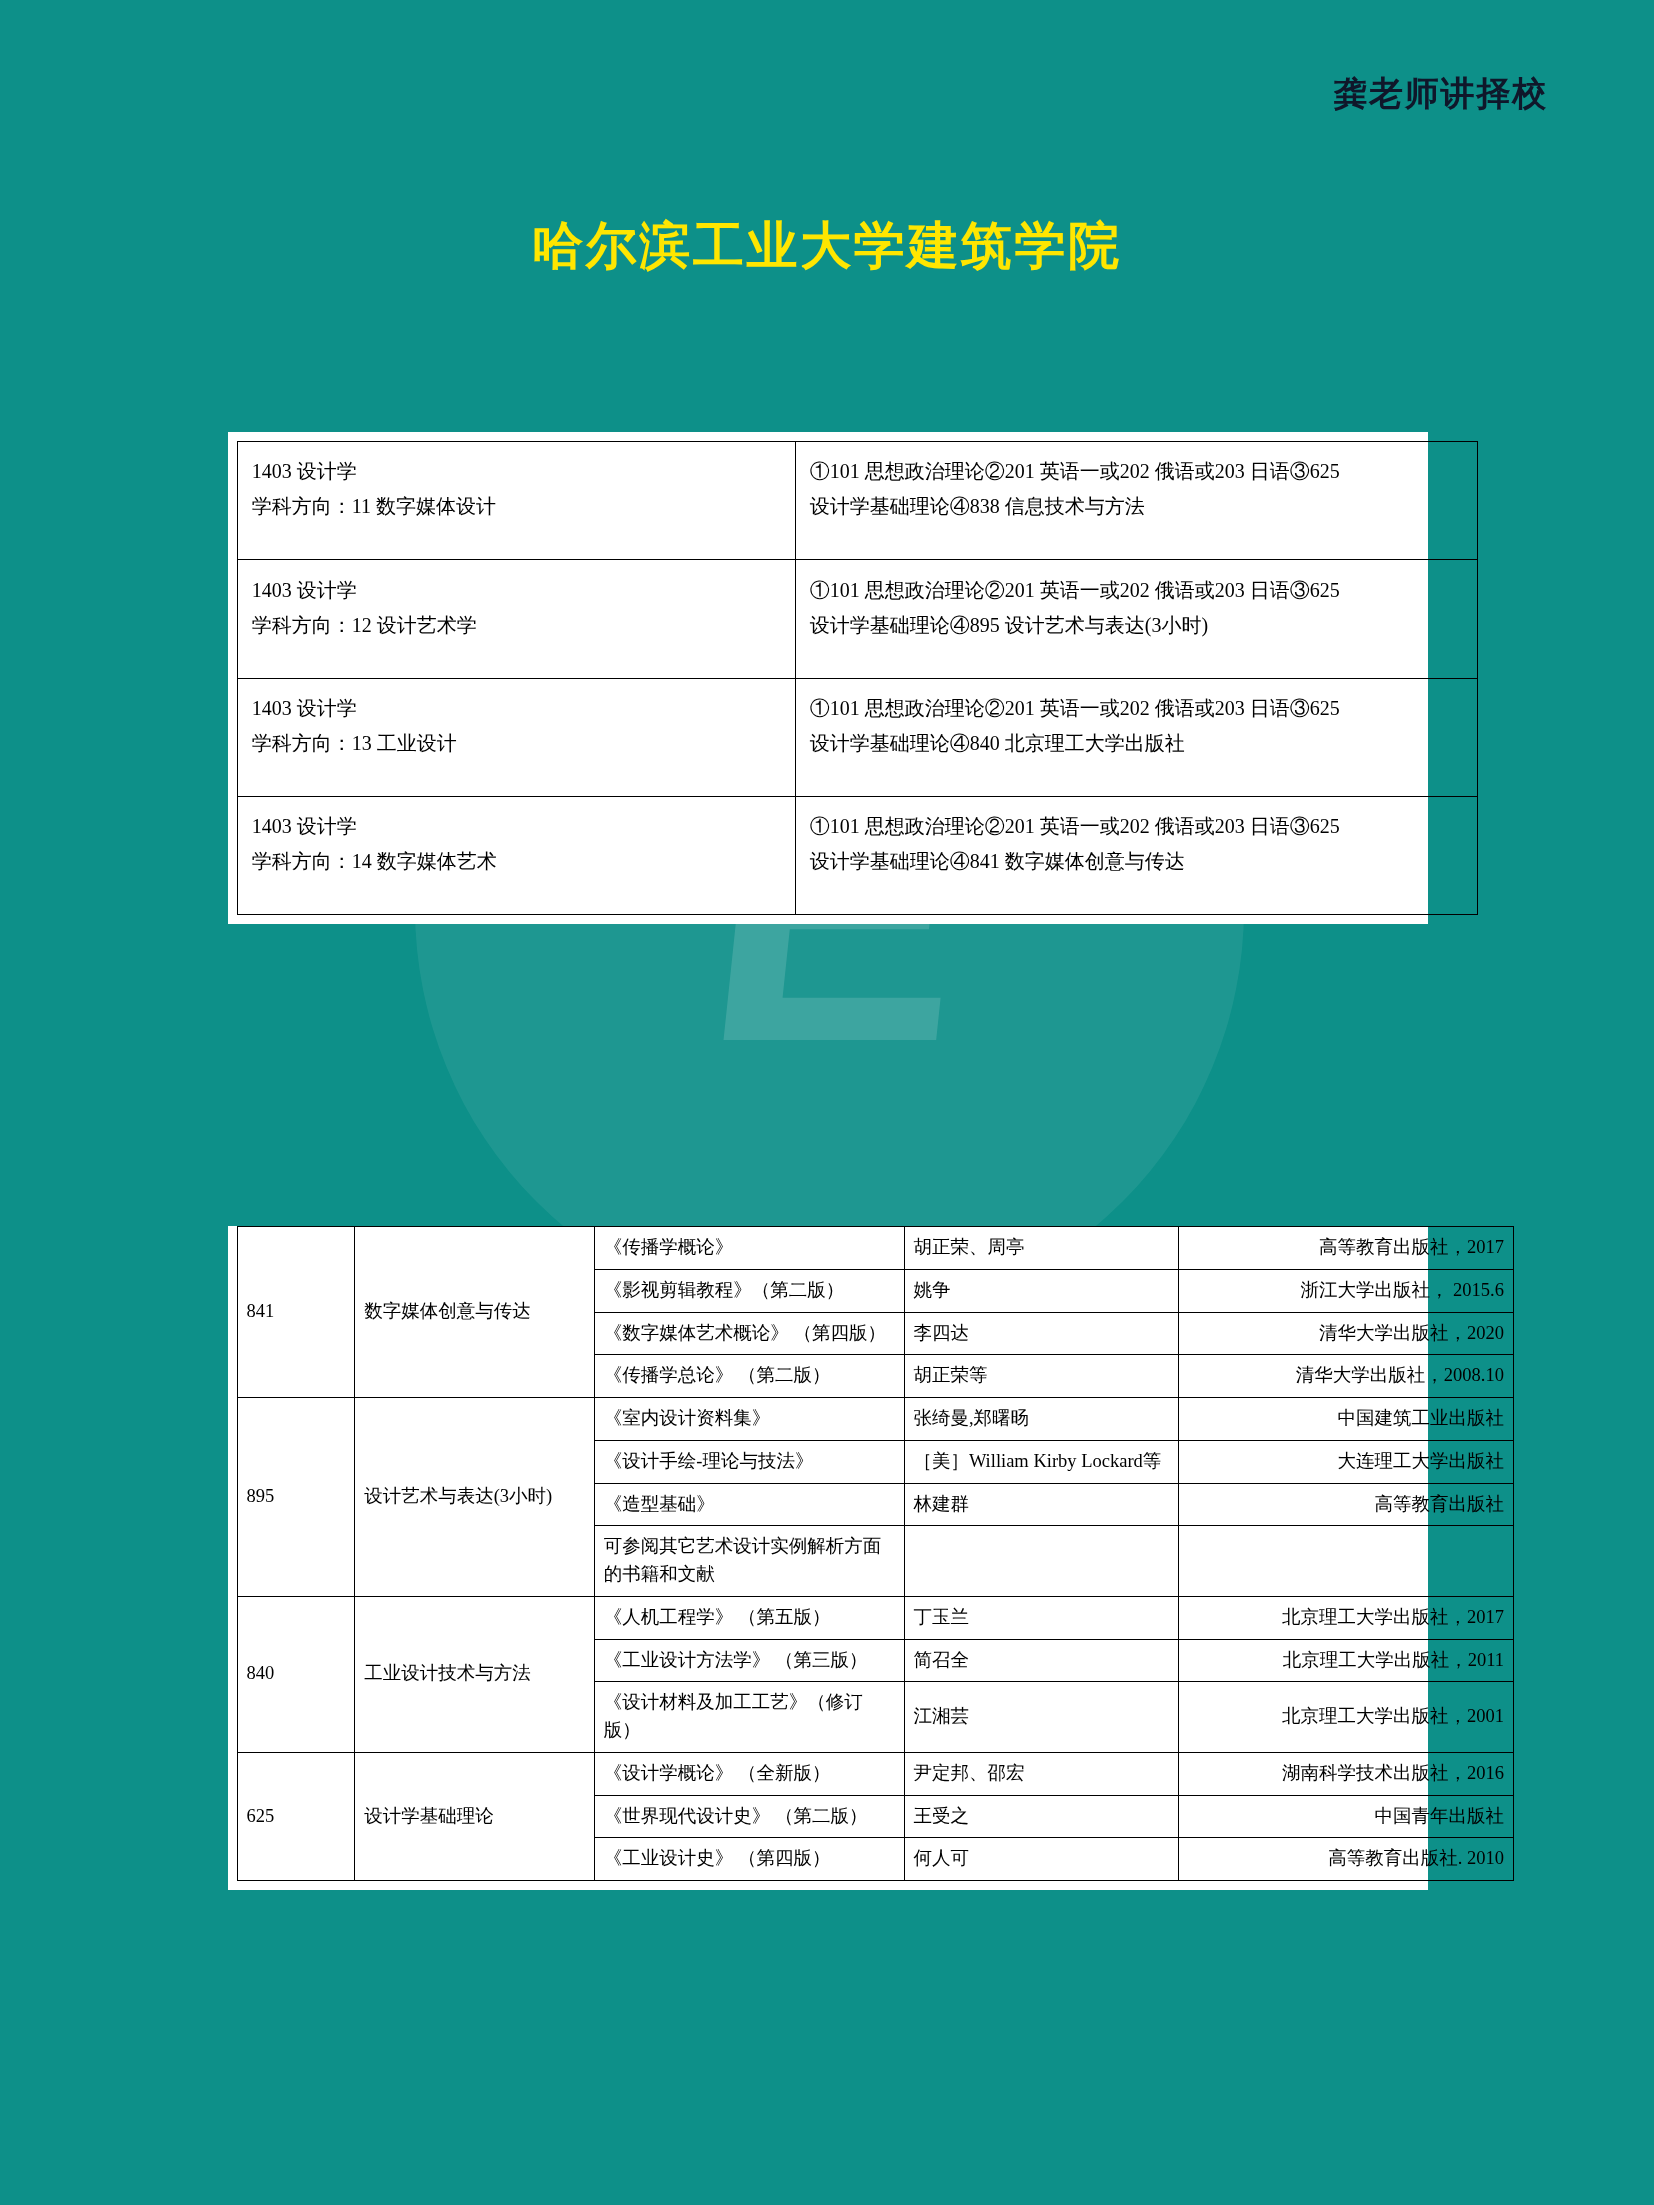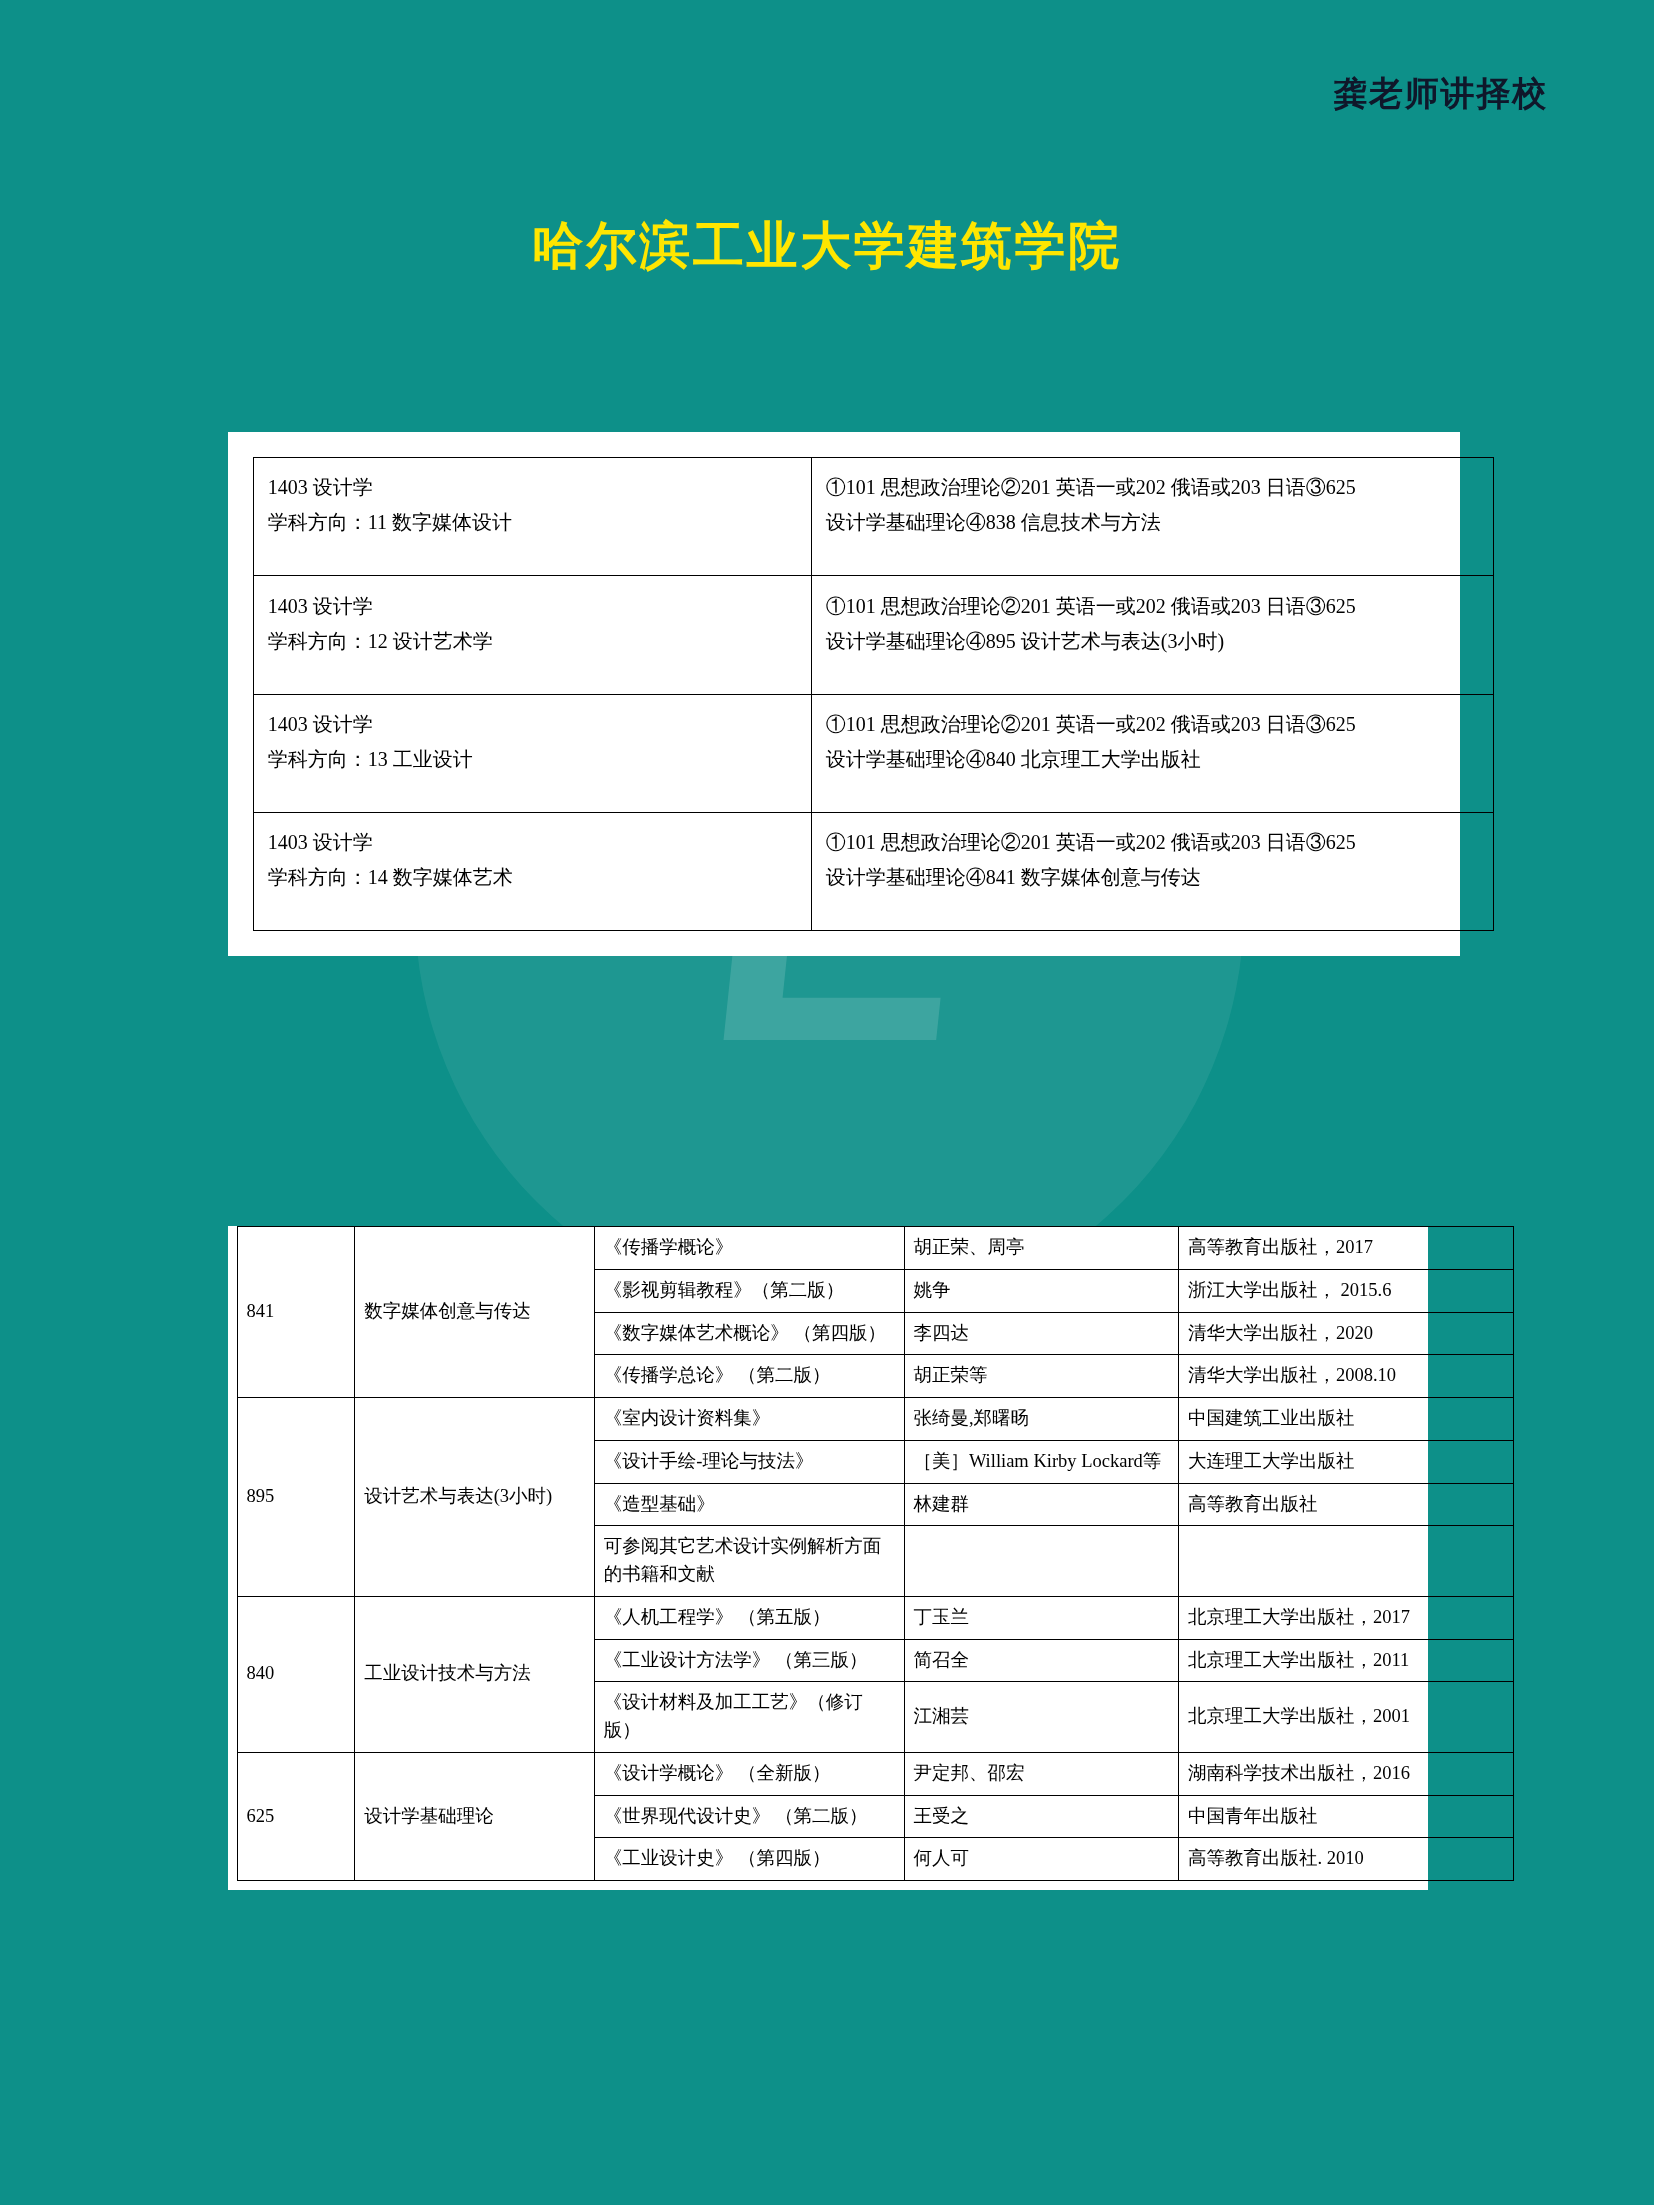--- a/index.html
+++ b/index.html
@@ -67,21 +67,21 @@
   }
 
   
   .top-panel {
     position: absolute;
     left: 228px;
     top: 432px;
     width: 1200px;
     background: #ffffff;
     z-index: 2;
-    padding: 16px;
+    padding: 0;
   }
   table.t-top {
     border-collapse: collapse;
     width: 1182px;
     margin: 8.8px;
     table-layout: fixed;
   }
   table.t-top td {
     border: 1.8px solid #000;
     vertical-align: top;
@@ -117,21 +117,21 @@
     color: #000;
     padding: 7px 8.8px;
     vertical-align: middle;
     font-family: "Liberation Serif", serif;
     margin-left: 27px;
   }
   td.code { width: 99px; }
   td.subject { width: 221px; }
   td.book { width: 291px; }
   td.author { width: 256px; }
-  td.press { width: 316px; }
+  td.press { width: 316px; text-align: right; }
   .mono { font-family: "Liberation Mono", monospace; font-size: 17px; }
 </style>
 </head>
 <body>
 
 <div class="watermark">
   <span class="mark">E</span>
 </div>
 
 <div class="brand">龚老师讲择校</div>

